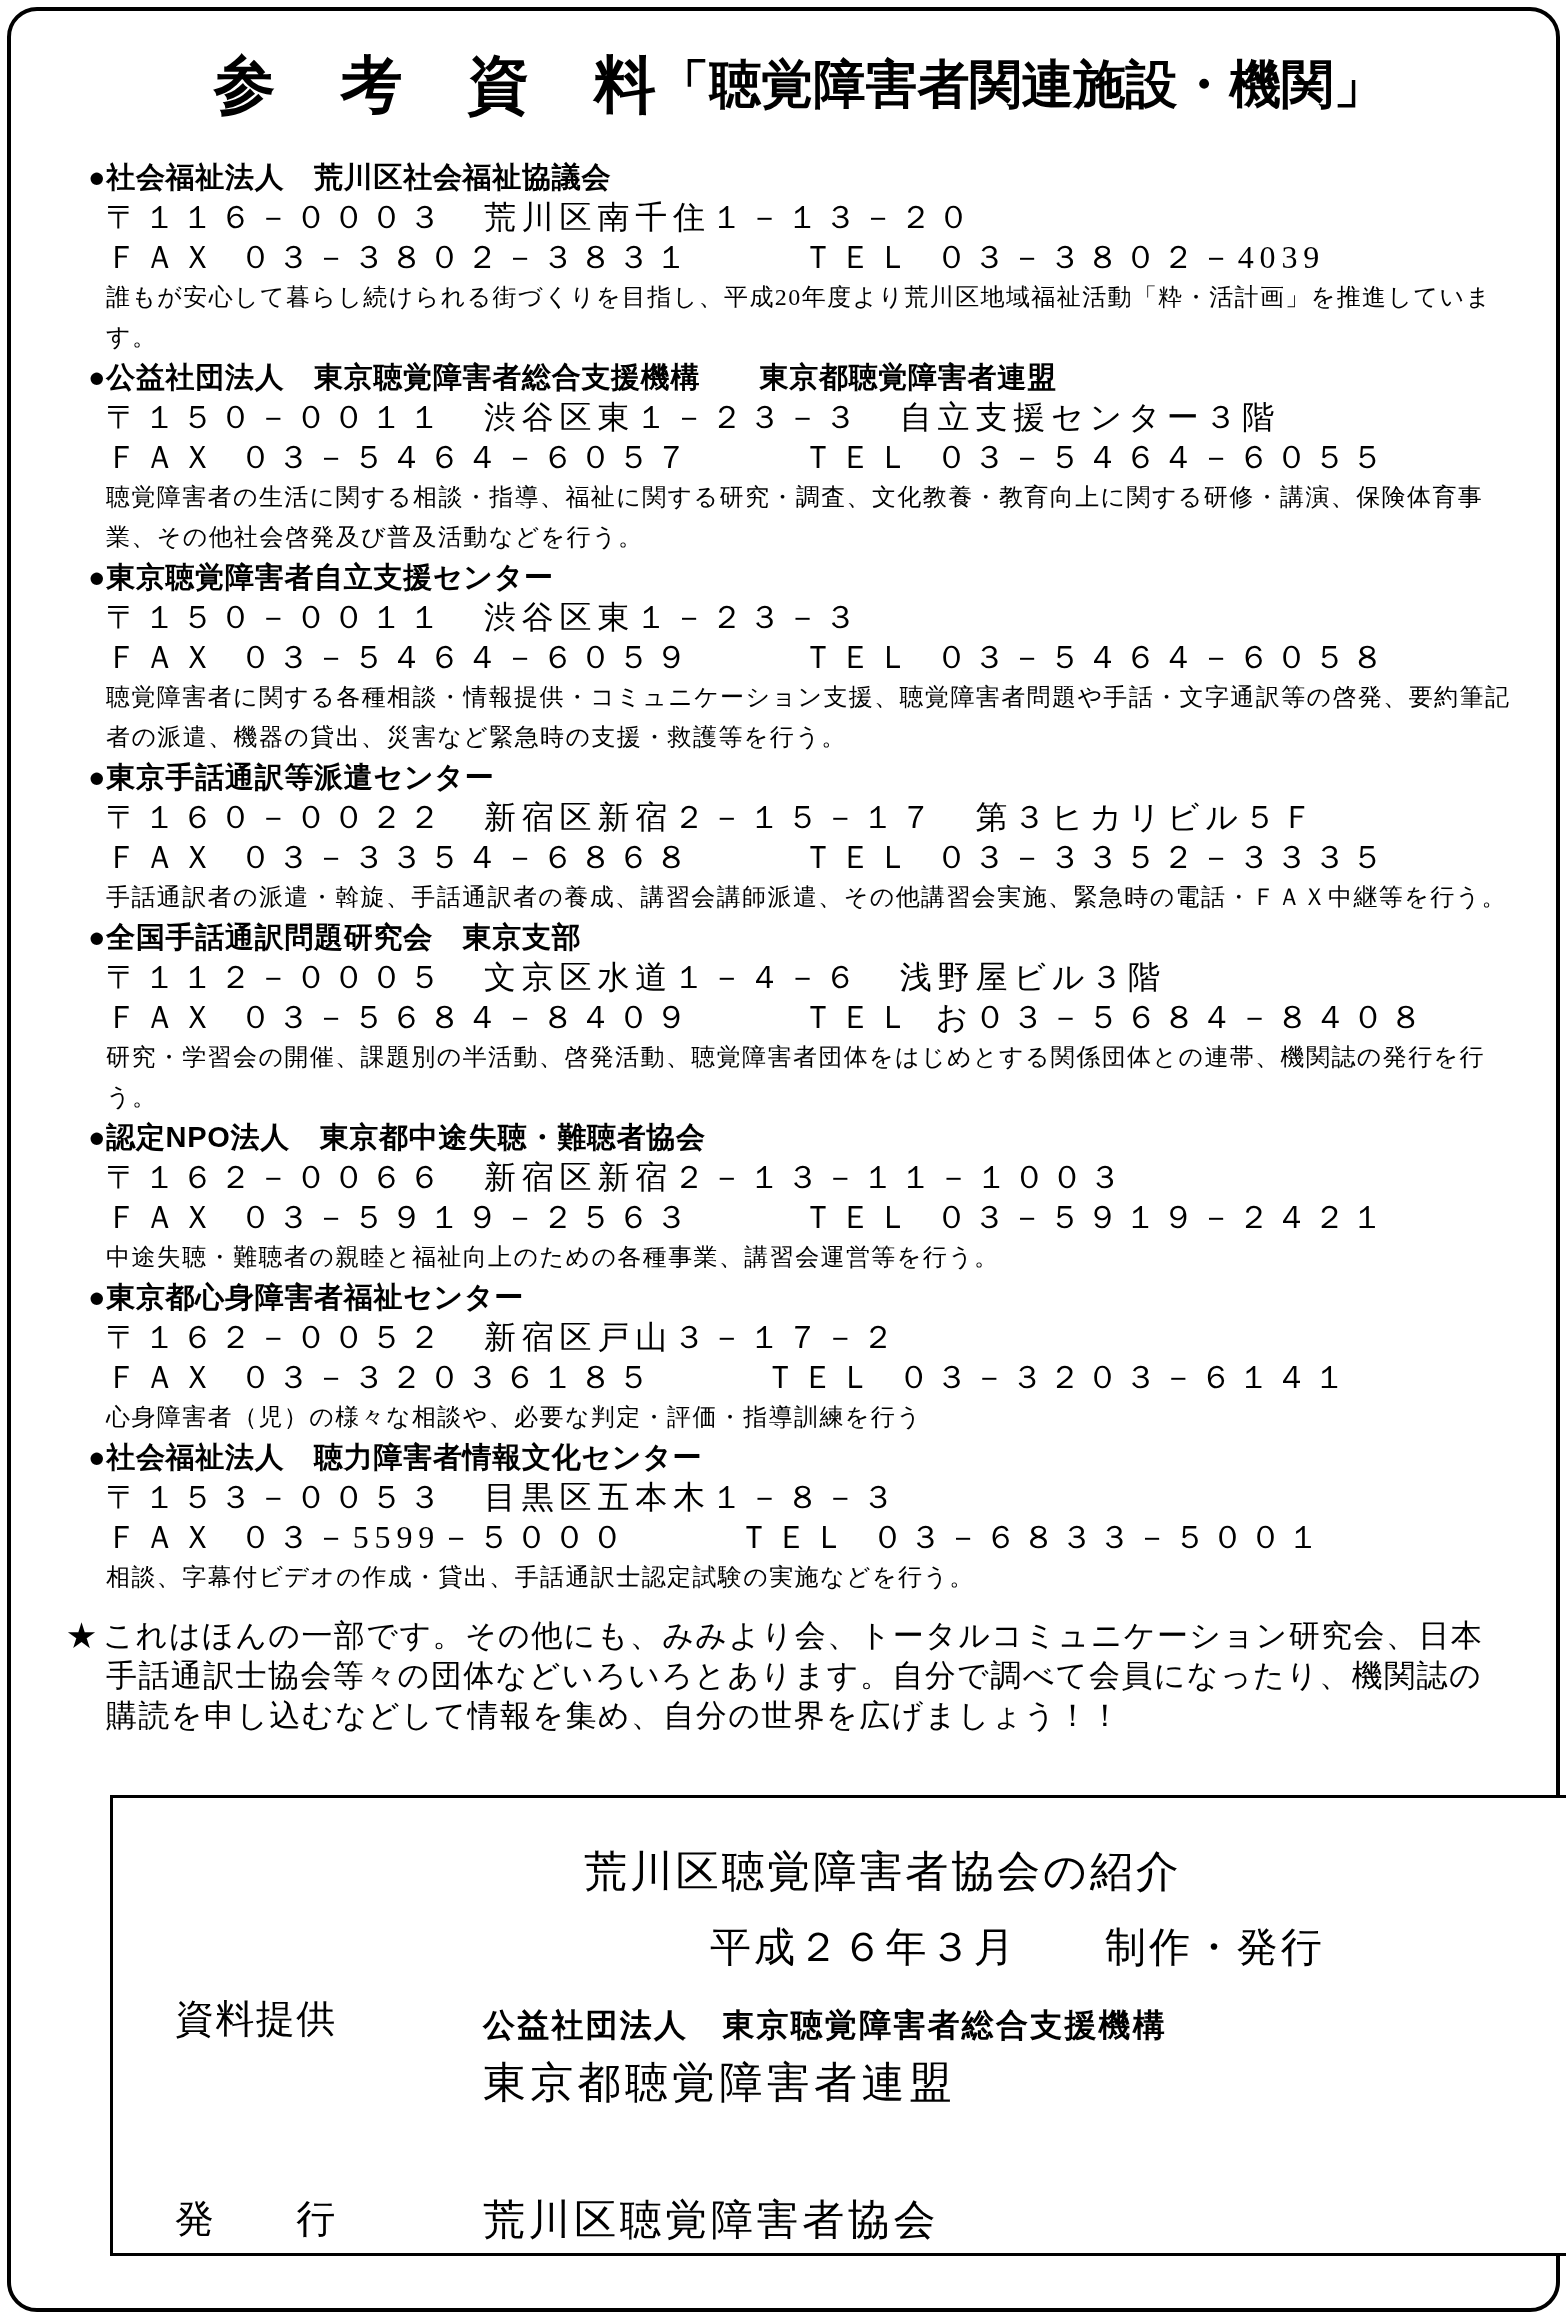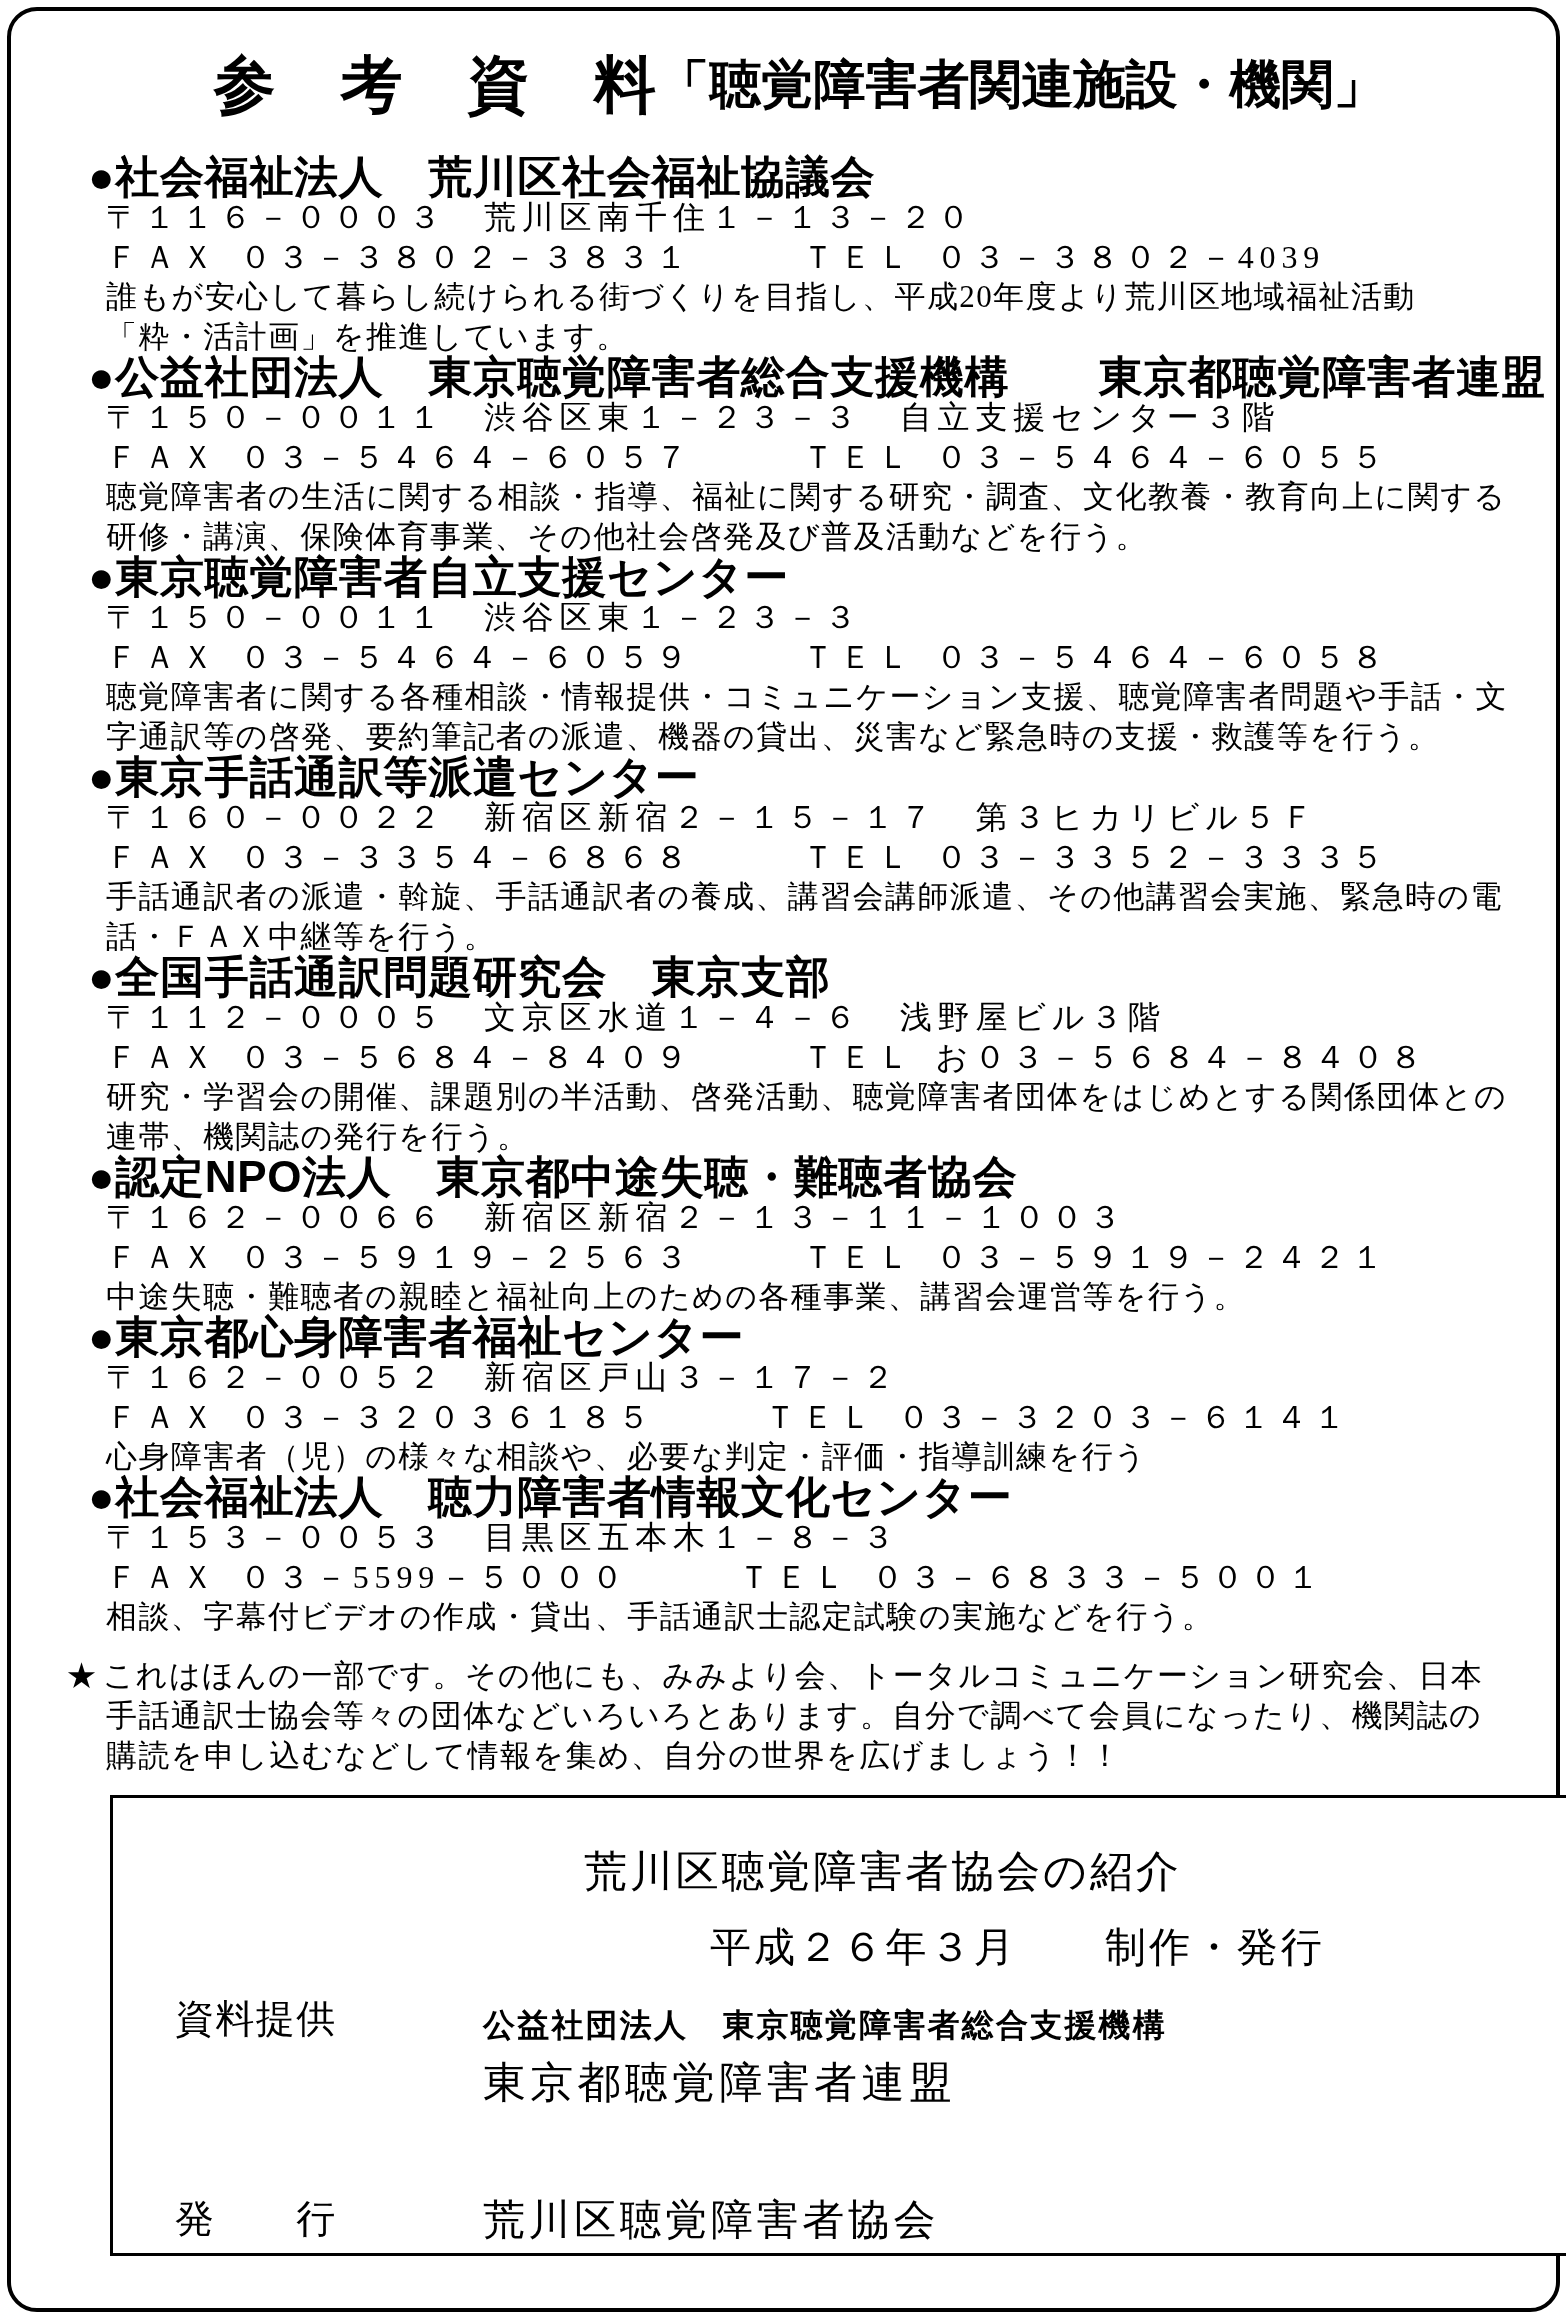--- a/index.html
+++ b/index.html
@@ -27,31 +27,31 @@
   }
   .title-sub {
     font-family:Liberation Mono, monospace; font-weight:bold;
     font-size:52px; letter-spacing:0;
   }
 
   
   .main { padding:0 72px; }
   .org-name {
     font-family:"Liberation Sans", sans-serif; font-weight:bold;
-    font-size:44px; line-height:40px; letter-spacing:0.7px;
+    font-size:29px; line-height:40px; letter-spacing:0.7px;
     white-space:nowrap;
   }
   .org-detail {
     font-size:32px; line-height:40px; margin-left:18px;
     letter-spacing:5.8px; white-space:nowrap;
   }
   .faxtel .lbl { margin-right:20px; }
   .faxtel .num.gap { margin-right:109px; }
   .org-desc {
-    font-size:31px; line-height:40px; margin-left:18px;
+    font-size:24px; line-height:40px; margin-left:18px;
     letter-spacing:1.4px;
   }
 
   
   .note {
     margin-top:19px; padding-left:18px; text-indent:-40px;
     font-size:31px; line-height:40px; letter-spacing:1.4px;
   }
   .note .star { margin-right:4.3px; }
 

